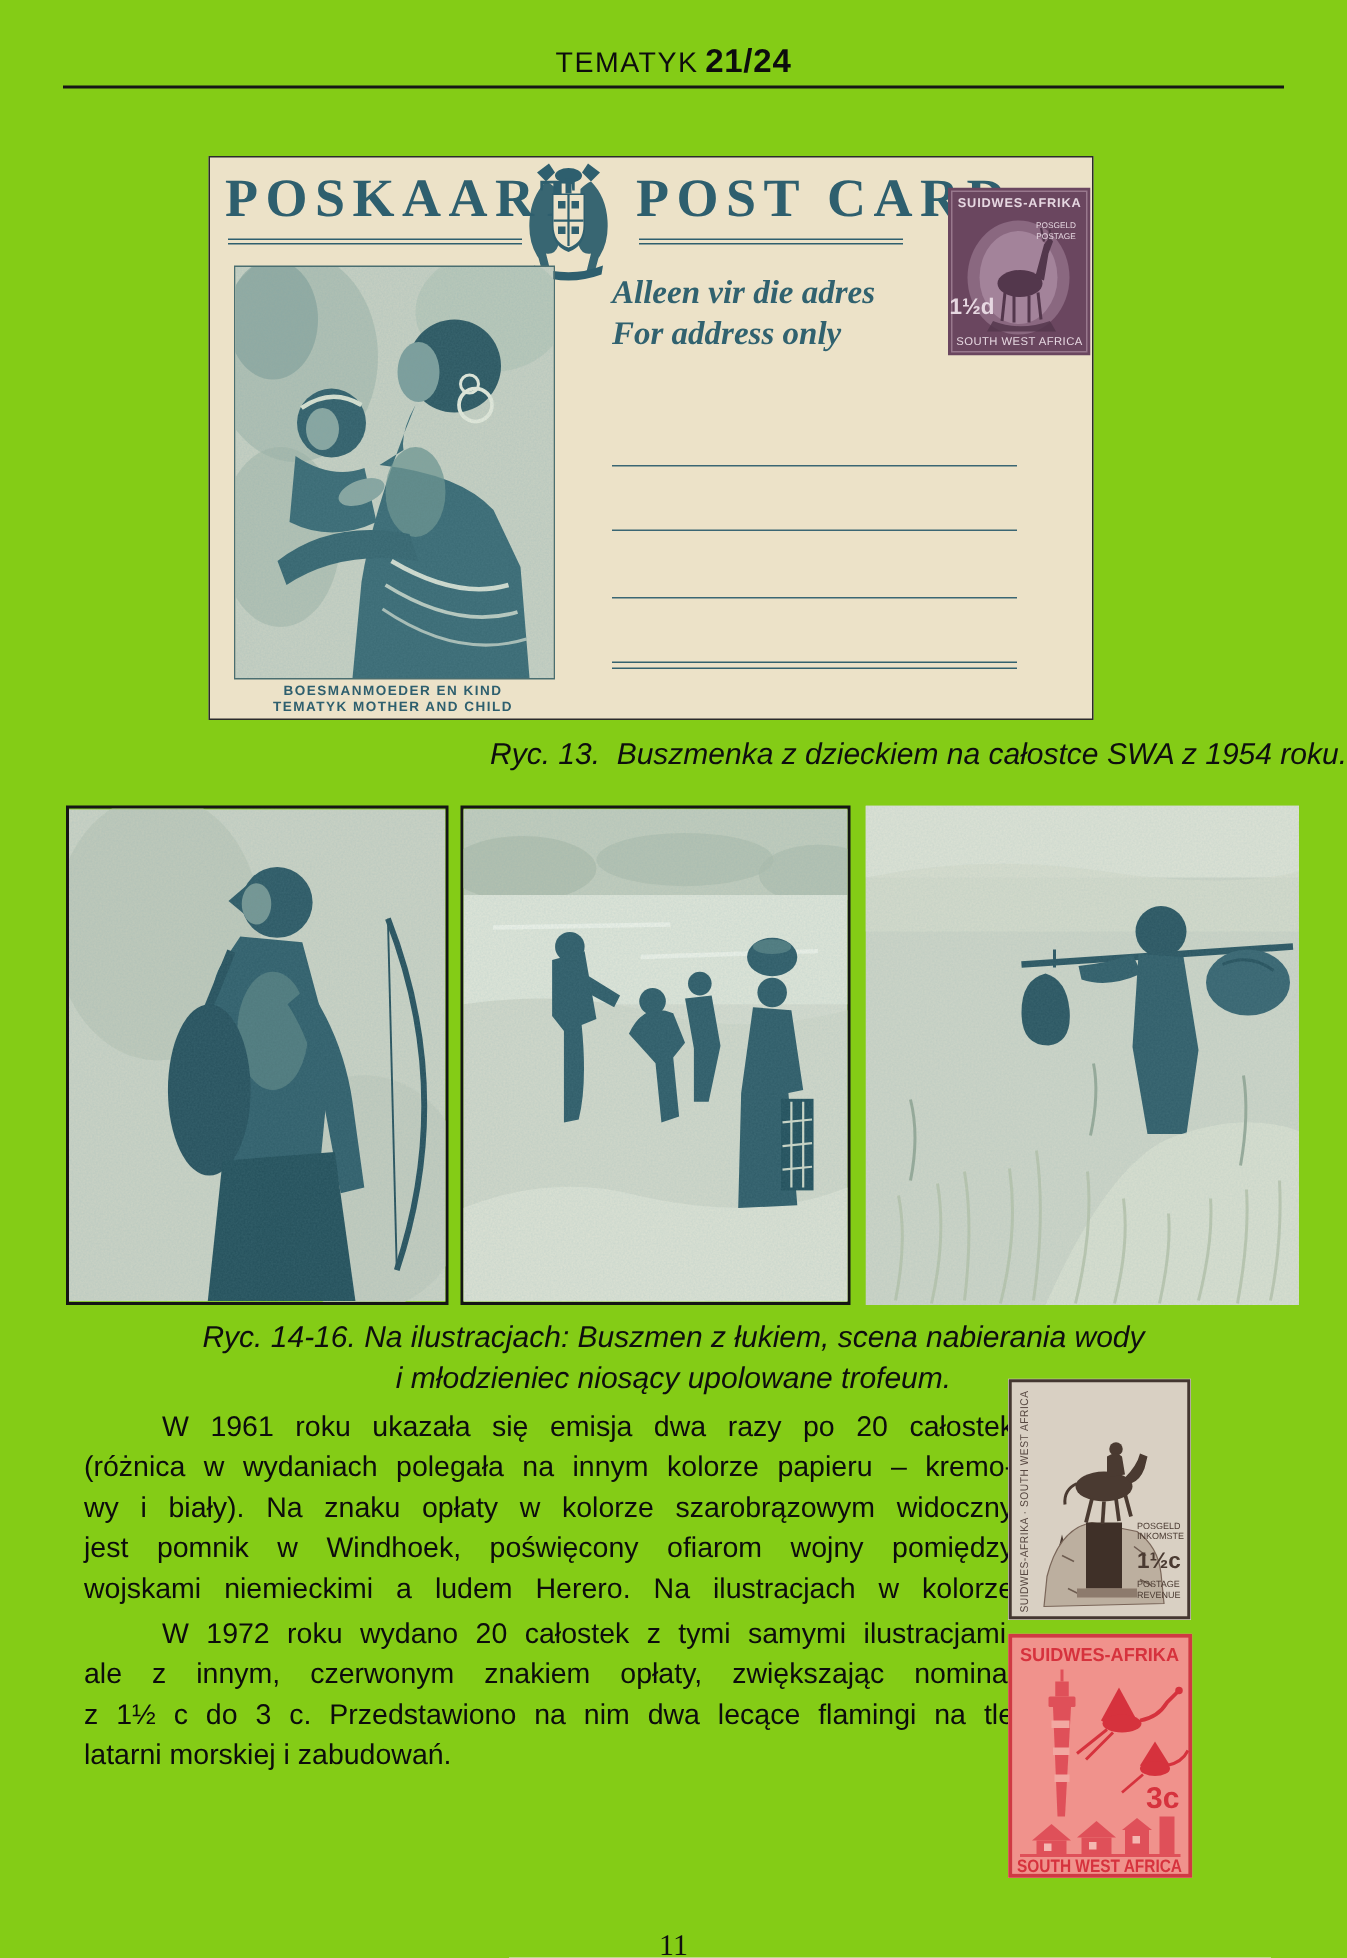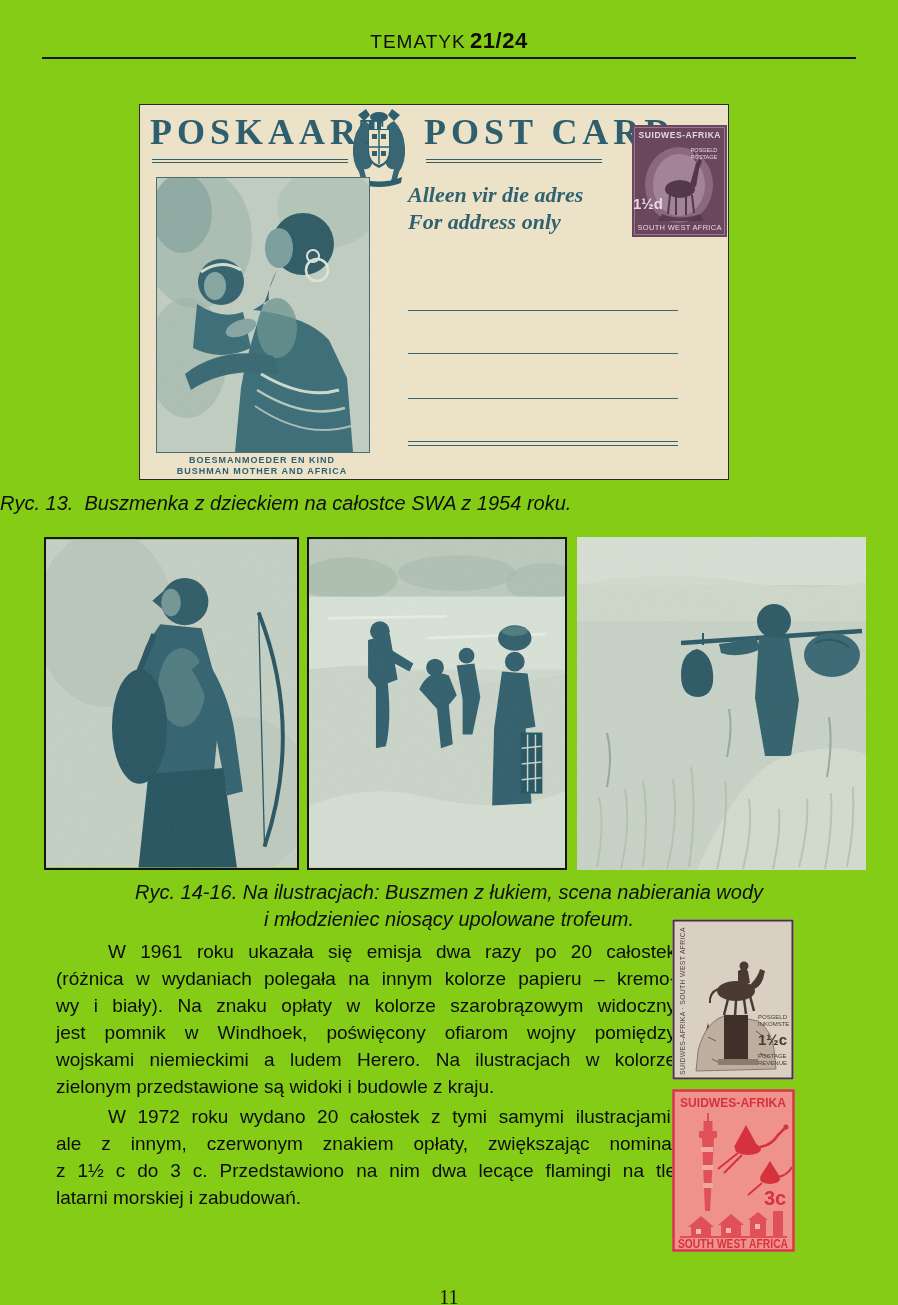--- a/index.html
+++ b/index.html
@@ -27,21 +27,21 @@
   #card-photo-cap{left:6px;top:350px;width:232px;text-align:center;color:#2e5f6e;
         font-size:9px;font-weight:700;letter-spacing:1px;line-height:11px;white-space:pre-line;}
   #addr-note{left:268px;top:76px;color:#31626f;font-family:"Liberation Serif",serif;
         font-style:italic;font-weight:700;font-size:22px;line-height:27px;white-space:pre-line;}
   .addr-line{left:268px;width:270px;height:0;border-top:1.5px solid #3a6673;}
   #al1{top:205px;} #al2{top:248px;} #al3{top:293px;}
   #al4{top:336px;height:3px;border-top:1.8px solid #33626f;border-bottom:1.8px solid #33626f;}
 
   
   .figcap{font-style:italic;font-size:20px;color:#0e0e0e;white-space:pre-wrap;}
-  #cap13{top:492px;left:0;width:898px;text-align:left;}
+  #cap13{top:492px;left:0;width:898px;text-align:right;}
   #cap1416{top:879px;left:0;width:898px;text-align:center;line-height:27px;white-space:pre-line;}
   #cap1718{top:1205px;left:38px;width:620px;text-align:right;}
 
   
   .photo{box-sizing:border-box;}
   #ph1{left:44px;top:537px;width:255px;height:333px;border:2px solid #151515;}
   #ph2{left:307px;top:537px;width:260px;height:333px;border:2px solid #151515;}
   #ph3{left:577px;top:537px;width:289px;height:333px;}
   .photo svg{display:block;width:100%;height:100%;}
 
@@ -146,21 +146,21 @@
         <circle cx="64" cy="104" r="23" fill="#325f6a"></circle>
         <path d="M44,94 q20,-14 40,-2" stroke="#dce3d2" stroke-width="3" fill="none"></path>
         <ellipse cx="58" cy="108" rx="11" ry="14" fill="#8aa7a1"></ellipse>
         <path d="M40,126 q24,16 46,8 l8,36 q-30,14 -58,0 z" fill="#3a6a74"></path>
         <ellipse cx="84" cy="150" rx="16" ry="8" fill="#8aa7a1" transform="rotate(-20 84 150)"></ellipse>
         <path d="M28,196 q36,-28 88,-18 l6,18 q-52,-8 -88,16 z" fill="#36656f"></path>
       </g>
       <rect width="212" height="274" filter="url(#grain0)" opacity="0.5"></rect>
     </svg>
     <div class="abs" id="card-photo-cap">BOESMANMOEDER EN KIND
-BUSHMAN MOTHER AND AFRICA</div>
+TEMATYK MOTHER AND CHILD</div>
 
     <div class="abs" id="addr-note">Alleen vir die adres
 For address only</div>
     <div class="abs addr-line" id="al1"></div>
     <div class="abs addr-line" id="al2"></div>
     <div class="abs addr-line" id="al3"></div>
     <div class="abs addr-line" id="al4"></div>
   </div>
 
   <div class="abs figcap" id="cap13">Ryc. 13.  Buszmenka z dzieckiem na całostce SWA z 1954 roku.</div>
@@ -281,21 +281,20 @@
   <div class="abs figcap" id="cap1416">Ryc. 14-16.  Na ilustracjach: Buszmen z łukiem, scena nabierania wody
 i młodzieniec niosący upolowane trofeum.</div>
 
   <div class="abs" id="bodytext">
     <div id="para1">
       <div class="plines">W 1961 roku ukazała się emisja dwa razy po 20 całostek
 (różnica w wydaniach polegała na innym kolorze papieru – kremo-
 wy i biały). Na znaku opłaty w kolorze szarobrązowym widoczny
 jest pomnik w Windhoek, poświęcony ofiarom wojny pomiędzy
 wojskami niemieckimi a ludem Herero. Na ilustracjach w kolorze</div>
-      <div class="plast">zielonym przedstawione są widoki i budowle z kraju.</div>
     </div>
     <div id="para2">
       <div class="plines">W 1972 roku wydano 20 całostek z tymi samymi ilustracjami,
 ale z innym, czerwonym znakiem opłaty, zwiększając nominał
 z 1½ c do 3 c. Przedstawiono na nim dwa lecące flamingi na tle</div>
       <div class="plast">latarni morskiej i zabudowań.</div>
     </div>
   </div>
 
 

